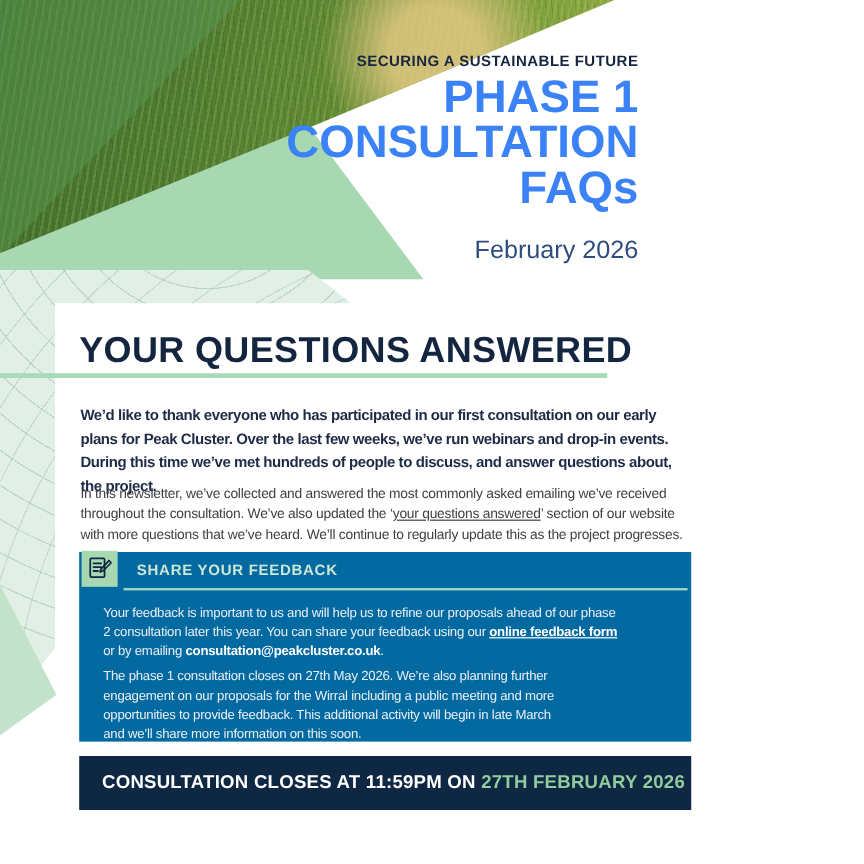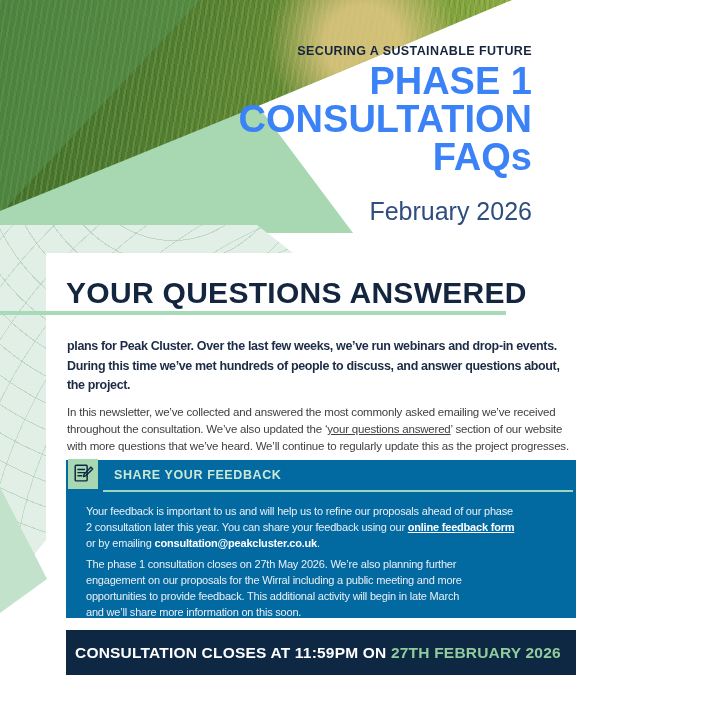--- a/index.html
+++ b/index.html
@@ -35,21 +35,21 @@
   .band       { clip-path: polygon(0 225px, 257px 225px, 293px 253px, 0 253px); }
   .left-strip { clip-path: polygon(0 248px, 46px 248px, 46px 540px, 0 596px); }
   .mint-wedge { clip-path: polygon(0 487px, 47px 579px, 0 613px); background:#c2e2cb; }
   .br-wedge   { clip-path: polygon(676px 540px, 720px 578px, 720px 720px, 676px 720px); }
 
   
   .eyebrow { position:absolute; top:44px; right:44px; font-size:12.5px; font-weight:bold;
              letter-spacing:.4px; color:#15253f; }
   .title   { position:absolute; top:62px; right:44px; text-align:right; font-size:38px;
              line-height:38px; font-weight:800; color:#3b82f6; }
-  .issue-date { position:absolute; top:197px; right:44px; font-size:25px; color:#2f4d7d; }
+  .issue-date { position:absolute; top:197px; right:44px; font-size:21px; color:#2f4d7d; }
 
   
   .heading { position:absolute; left:66px; top:276px; margin:0; font-size:30px; font-weight:800;
              color:#14263f; letter-spacing:.3px; }
   .heading-rule { position:absolute; left:0; top:311px; width:506px; height:4px; background:#a7dbb8; }
 
   .intro { position:absolute; left:67px; top:337px; font-weight:bold; font-size:12.5px;
            letter-spacing:-0.35px; line-height:19.5px; color:#1d2b46; }
   .bodytext { position:absolute; left:67px; top:404px; font-size:11.5px; letter-spacing:-0.2px;
               line-height:17px; color:#3e4044; }
@@ -63,21 +63,21 @@
               letter-spacing:.6px; color:#cbe8d6; }
   .fb-rule { position:absolute; left:37px; right:25px; top:30px; height:2px; background:#9dd5c0; }
   .fb-body { position:absolute; left:20px; right:16px; top:44px; font-size:11px;
              letter-spacing:-0.2px; line-height:15.8px; color:#e9eff5; }
   .fb-p2 { margin-top:6px; }
   .fb-link  { font-weight:bold; text-decoration:underline; color:#ffffff; cursor:pointer; }
   .fb-email { font-weight:bold; color:#ffffff; cursor:pointer; }
 
   
   .closing-bar { position:absolute; left:66px; top:630px; width:532px; height:45px; background:#0e2742;
-                 display:flex; align-items:center; padding-left:9px; box-sizing:border-box; }
+                 display:flex; align-items:center; padding-left:19px; box-sizing:border-box; }
   .closing-text { font-size:15.5px; font-weight:800; color:#ffffff; letter-spacing:.2px; }
   .closing-text .green { color:#90cc9d; }
 </style>
 </head>
 <body>
 
 <div class="page">
 
   <div class="deco photo">
     <div class="photo-tint"></div>
@@ -93,20 +93,21 @@
     <div>PHASE 1</div>
     <div>CONSULTATION</div>
     <div>FAQs</div>
   </div>
   <div class="issue-date">February 2026</div>
 
   <h1 class="heading">YOUR QUESTIONS ANSWERED</h1>
   <div class="heading-rule"></div>
 
   <div class="intro">
+    <div>We’d like to thank everyone who has participated in our first consultation on our early</div>
     <div>plans for Peak Cluster. Over the last few weeks, we’ve run webinars and drop-in events.</div>
     <div>During this time we’ve met hundreds of people to discuss, and answer questions about,</div>
     <div>the project.</div>
   </div>
 
   <div class="bodytext">
     <div>In this newsletter, we’ve collected and answered the most commonly asked emailing we’ve received</div>
     <div><span>throughout the consultation. We’ve also updated the ‘</span><a class="ql">your questions answered</a><span>’ section of our website</span></div>
     <div>with more questions that we’ve heard. We’ll continue to regularly update this as the project progresses.</div>
   </div>

